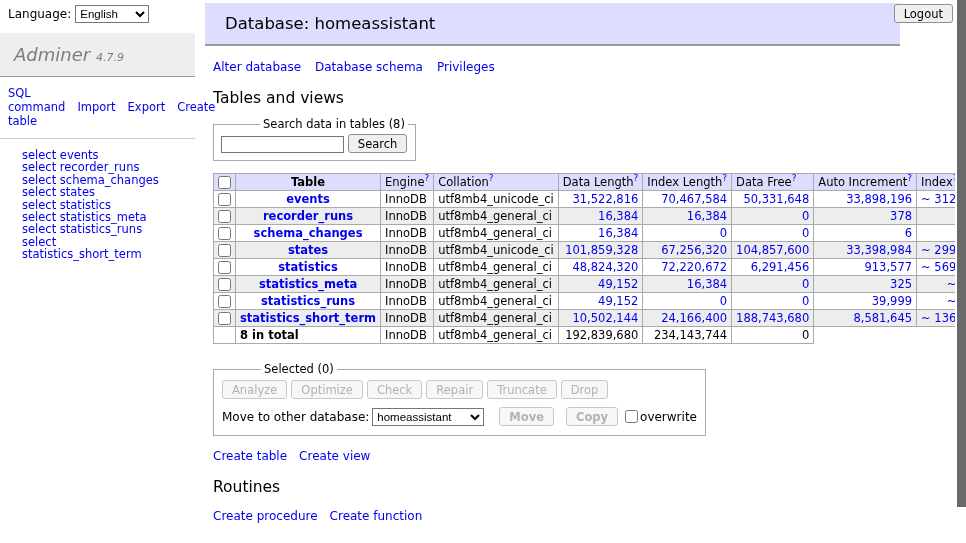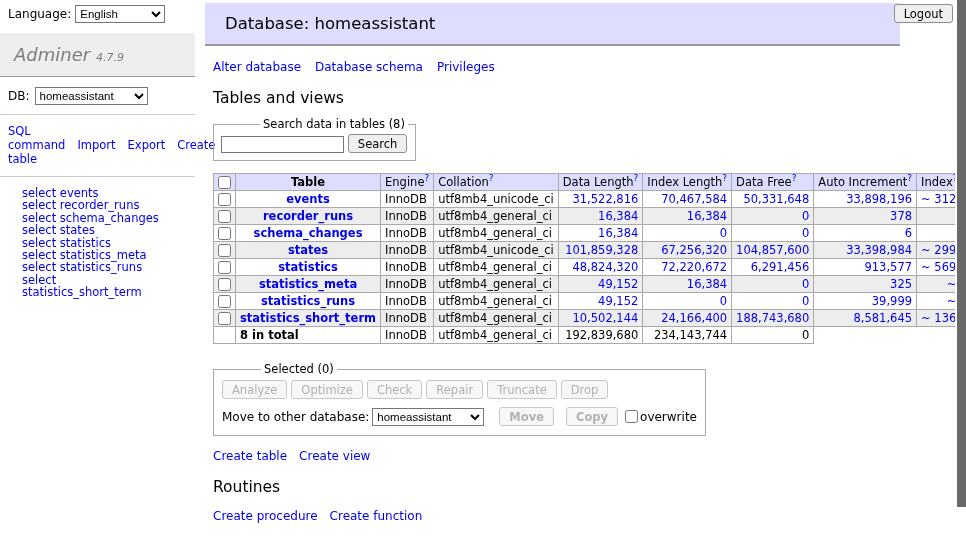--- a/index.html
+++ b/index.html
@@ -8,21 +8,21 @@
     width:966px; height:543px; overflow:hidden; position:relative;
     background:#fff; color:#000;
     font-family:"DejaVu Sans","Liberation Sans",sans-serif; font-size:12px;
   }
   a { color:#0000ee; text-decoration:none; cursor:pointer; }
 
   
   .sidebar { position:absolute; left:0; top:0; width:195px; height:543px; background:#fff; }
   .lang-row { margin:0; padding:5px 8px 4px; white-space:nowrap; }
   .lang-row label { margin-right:4px; }
-  .lang-row select { width:90px; height:18px; font-size:11.5px; border:1px solid #767676; background:#fff; }
+  .lang-row select { width:74px; height:18px; font-size:11.5px; border:1px solid #767676; background:#fff; }
   h1.app-title {
     margin:6px 0 0; padding:11px 14px; background:#eee; border-bottom:1px solid #999;
     font-weight:normal; font-style:italic; font-size:18px; color:#7d7d7d;
   }
   h1.app-title .app-version { font-size:11px; font-style:italic; color:#7d7d7d; }
   .db-row { margin:0; padding:10px 8px 9px; border-bottom:1px solid #ccc; }
   .db-row label { margin-right:5px; }
   .db-row select { width:113px; height:18px; font-size:11.5px; border:1px solid #767676; background:#fff; }
   .sb-links { margin:0; padding:9px 8px 10px; border-bottom:1px solid #ccc; font-size:11.5px; line-height:14px; }
   .sb-links a { margin-right:12px; }
@@ -90,23 +90,20 @@
 <body>
 
 <aside class="sidebar">
   <p class="lang-row">
     <label>Language:</label><select><option>English</option></select>
   </p>
   <h1 class="app-title">
     <span class="app-name">Adminer</span>
     <span class="app-version">4.7.9</span>
   </h1>
-  <p class="db-row">
-    <label>DB:</label><select><option>homeassistant</option></select>
-  </p>
   <p class="sb-links" id="sb-links"><a>SQL command</a><a>Import</a><a>Export</a><a>Create table</a></p>
   <p class="tbl-links" id="tbl-links">
       <a>select events</a>
       <a>select recorder_runs</a>
       <a>select schema_changes</a>
       <a>select states</a>
       <a>select statistics</a>
       <a>select statistics_meta</a>
       <a>select statistics_runs</a>
       <a>select statistics_short_term</a>

